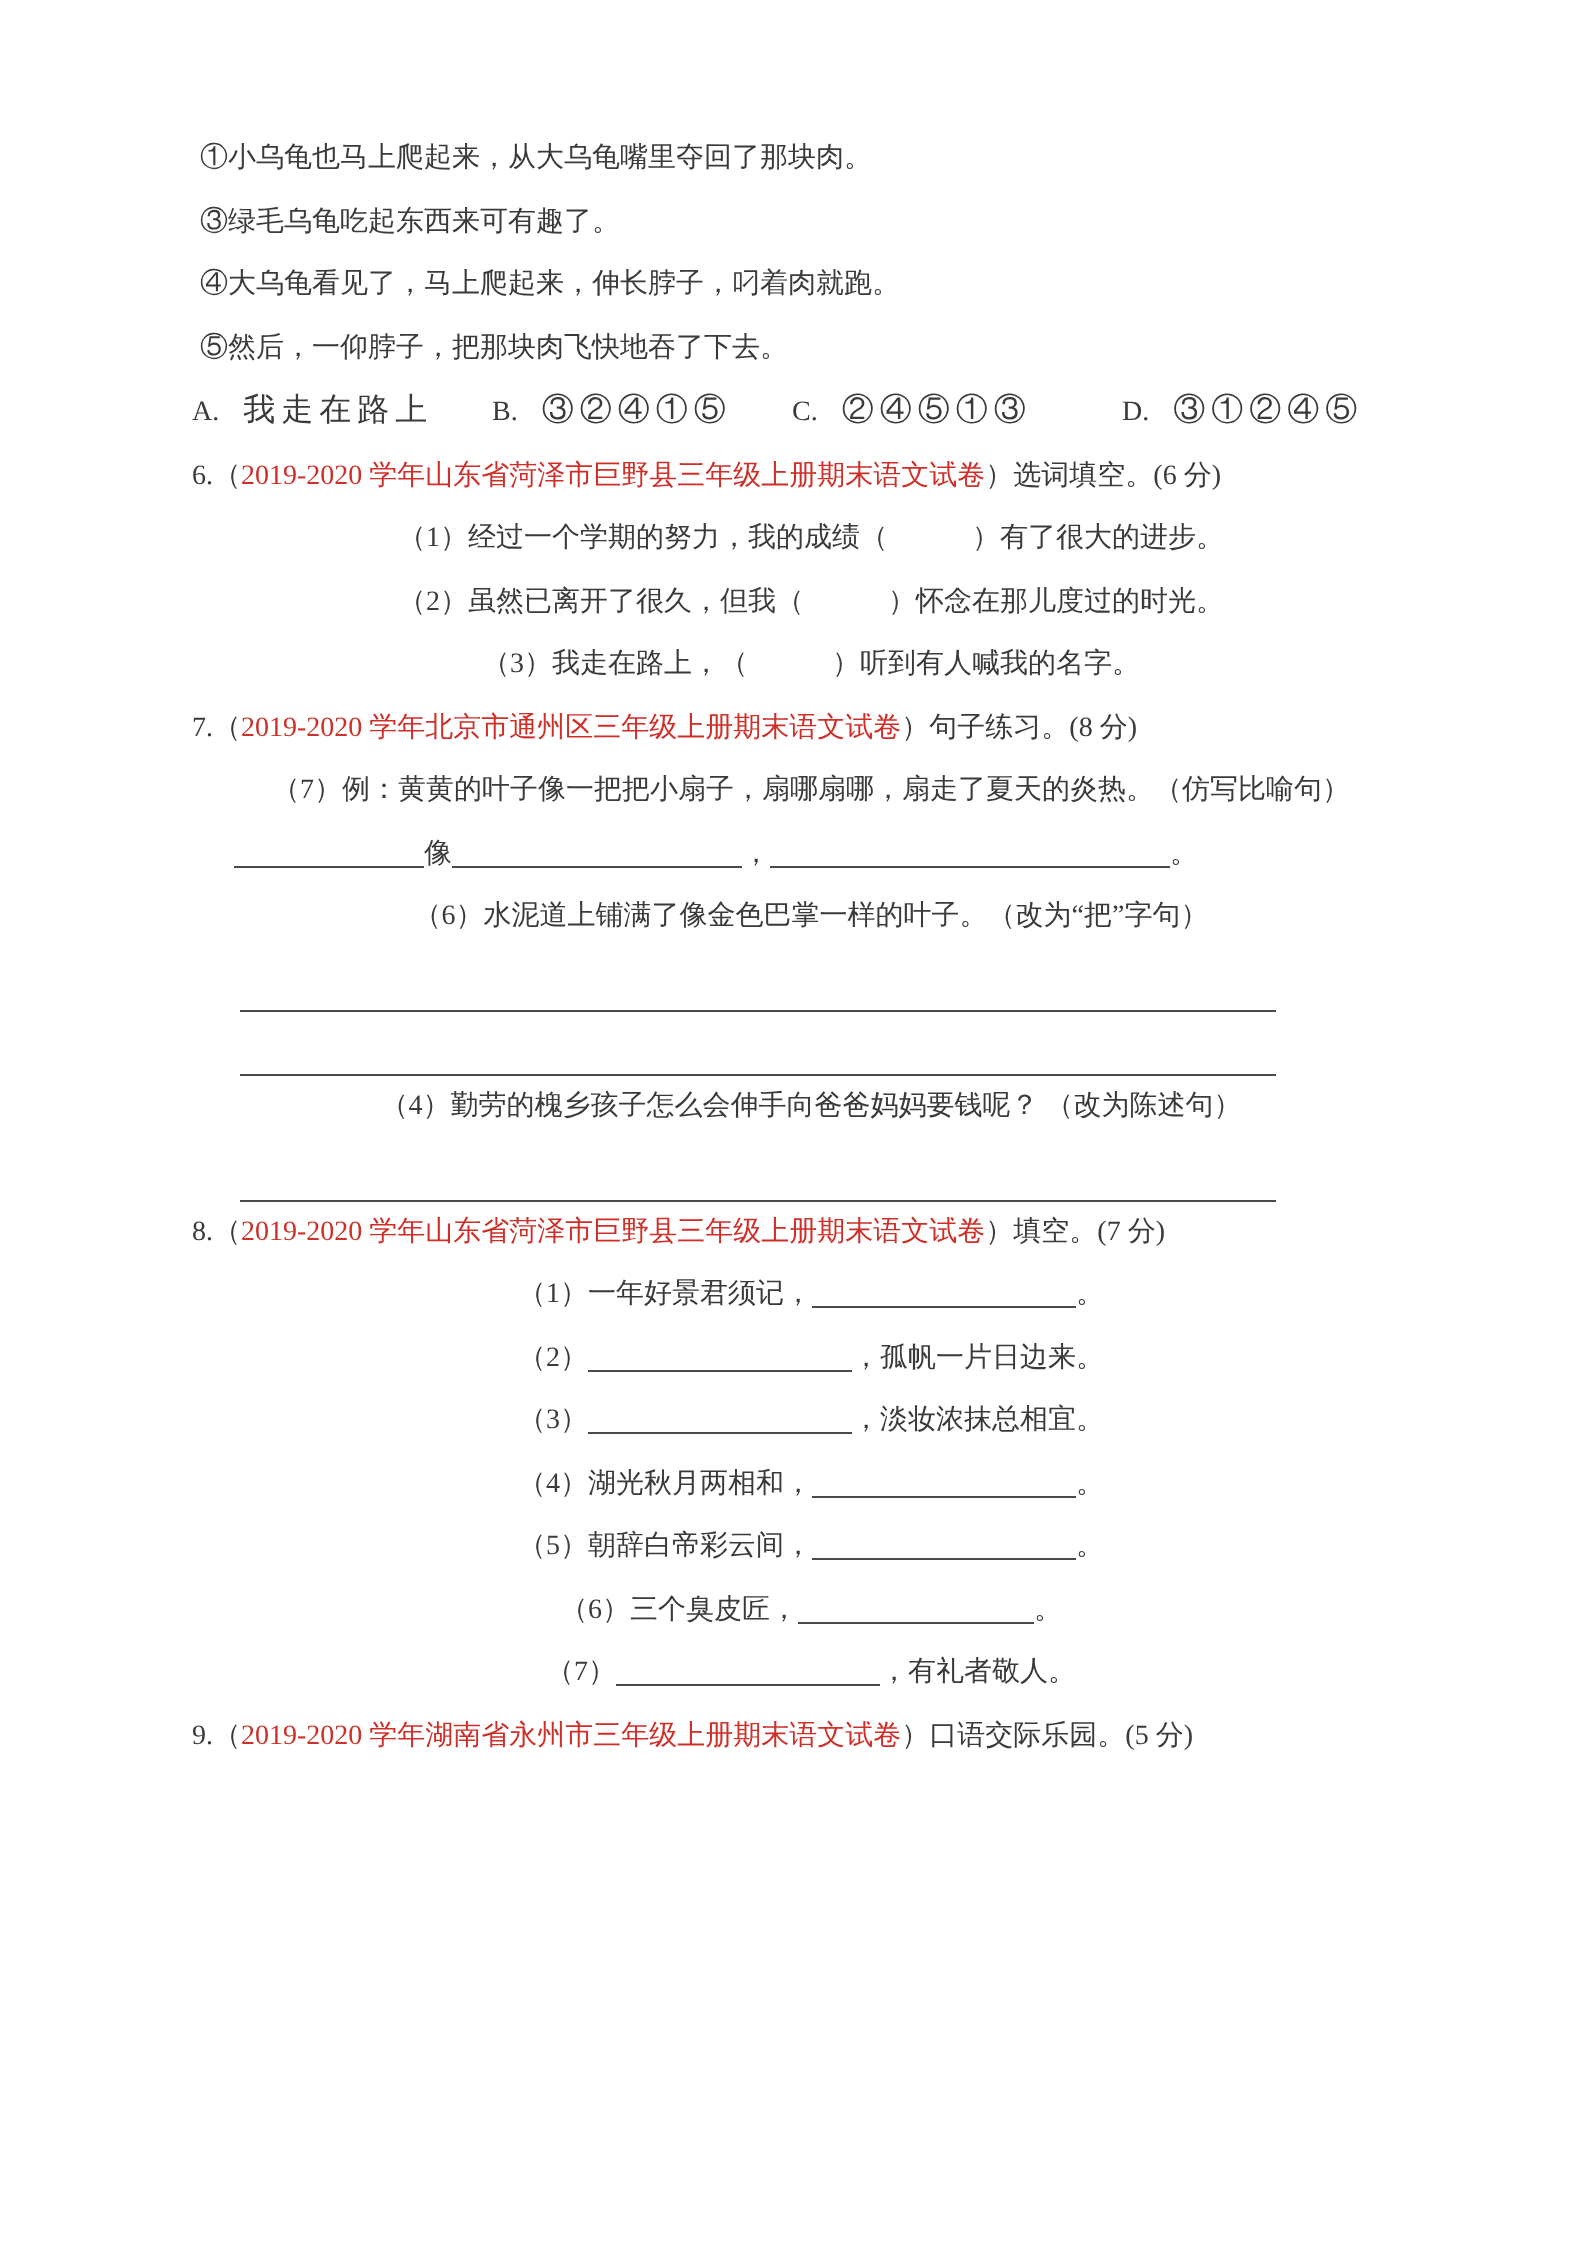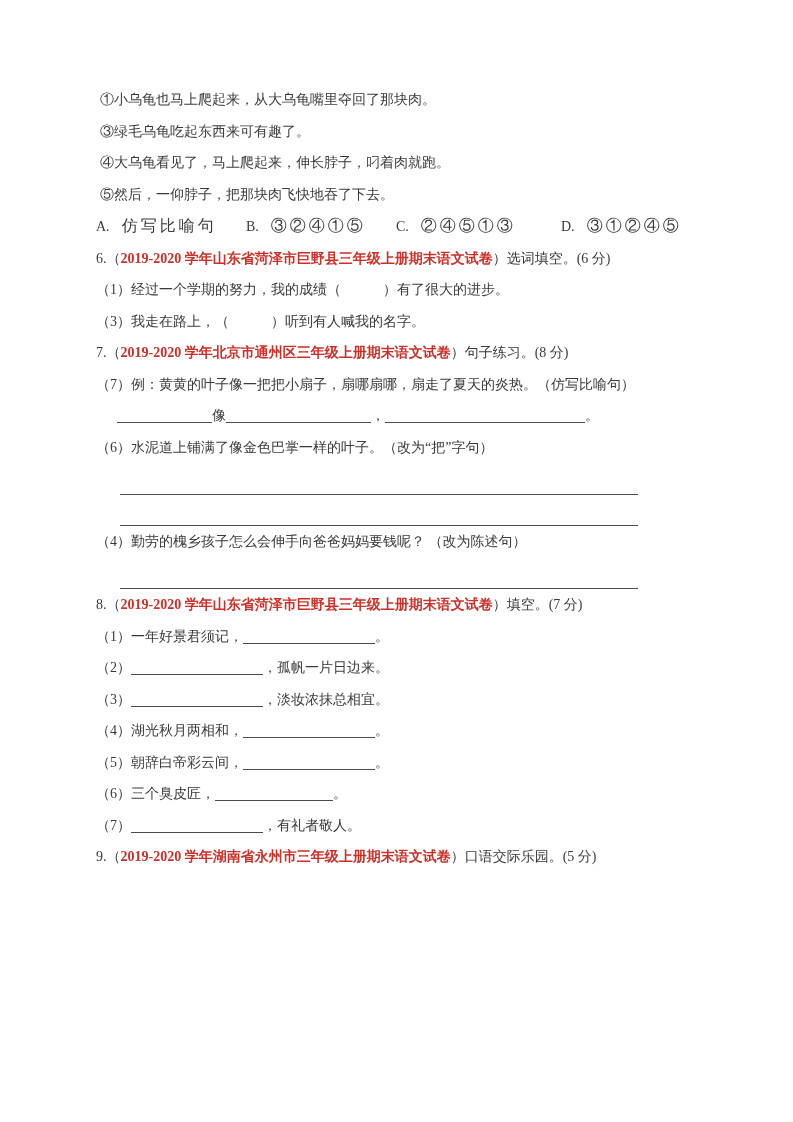--- a/index.html
+++ b/index.html
@@ -8,32 +8,32 @@
     position: relative;
     width: 793px;
     height: 1122px;
     background: var(--paper, #ffffff);
     overflow: hidden;
     font-family: "Liberation Serif", "DejaVu Serif", serif;
     color: var(--ink, #3a3a3a);
     font-size: 14px;
   }
   .content {
-    padding: 84px 78px 0 92px;
+    padding: 64px 78px 0 92px;
   }
   .line {
     line-height: 31.5px;
     white-space: nowrap;
   }
   .seq-item { margin-left: 8px; }          
-  .sub-item { margin-left: 4px; }         
+  .sub-item { margin-left: 4px; text-align: center; }         
   .heading  { margin-left: 4px; }          
   .red {
     color: var(--red, #ce2f28);
-    font-weight: 700;
+    font-weight: 400;
   }
   .options { margin-left: 4px; }
   .opt { display: inline-block; width: 150px; }
   .opt:last-child { width: auto; margin-left: 15px; }
   .opt-label { display: inline-block; margin-right: 12px; }
   .opt-val { font-size: 16px; letter-spacing: 3px; }
   .word-bank {
     text-align: center;
     letter-spacing: 1px;
   }
@@ -62,25 +62,26 @@
 
 <div class="page">
   <div class="content">
 
     <p class="line seq-item">①小乌龟也马上爬起来，从大乌龟嘴里夺回了那块肉。</p>
     <p class="line seq-item">③绿毛乌龟吃起东西来可有趣了。</p>
     <p class="line seq-item">④大乌龟看见了，马上爬起来，伸长脖子，叼着肉就跑。</p>
     <p class="line seq-item">⑤然后，一仰脖子，把那块肉飞快地吞了下去。</p>
 
     <p class="line options">
-      <span class="opt"><span class="opt-label">A.</span><span class="opt-val">仿写比喻句</span></span><span class="opt"><span class="opt-label">B.</span><span class="opt-val">③②④①⑤</span></span><span class="opt"><span class="opt-label">C.</span><span class="opt-val">②④⑤①③</span></span><span class="opt"><span class="opt-label">D.</span><span class="opt-val">③①②④⑤</span></span>
+      <span class="opt"><span class="opt-label">A.</span><span class="opt-val">我走在路上</span></span><span class="opt"><span class="opt-label">B.</span><span class="opt-val">③②④①⑤</span></span><span class="opt"><span class="opt-label">C.</span><span class="opt-val">②④⑤①③</span></span><span class="opt"><span class="opt-label">D.</span><span class="opt-val">③①②④⑤</span></span>
     </p>
 
     <p class="line heading"><span>6.（</span><span class="red">2019-2020 学年山东省菏泽市巨野县三年级上册期末语文试卷</span><span>）选词填空。(6 分)</span></p>
     <p class="line sub-item">（1）经过一个学期的努力，我的成绩（　　　）有了很大的进步。</p>
+    <p class="line sub-item">（2）虽然已离开了很久，但我（　　　）怀念在那儿度过的时光。</p>
     <p class="line sub-item">（3）我走在路上，（　　　）听到有人喊我的名字。</p>
 
     <p class="line heading"><span>7.（</span><span class="red">2019-2020 学年北京市通州区三年级上册期末语文试卷</span><span>）句子练习。(8 分)</span></p>
     <p class="line sub-item">（7）例：黄黄的叶子像一把把小扇子，扇哪扇哪，扇走了夏天的炎热。（仿写比喻句）</p>
     <p class="line fill-line"><span class="blank" style="width:95px"></span><span>像</span><span class="blank" style="width:145px"></span><span>，</span><span class="blank" style="width:200px"></span><span>。</span></p>
     <p class="line sub-item">（6）水泥道上铺满了像金色巴掌一样的叶子。（改为“把”字句）</p>
     <div class="rule-line"></div>
     <div class="rule-line"></div>
     <p class="line sub-item">（4）勤劳的槐乡孩子怎么会伸手向爸爸妈妈要钱呢？ （改为陈述句）</p>
     <div class="rule-line"></div>

